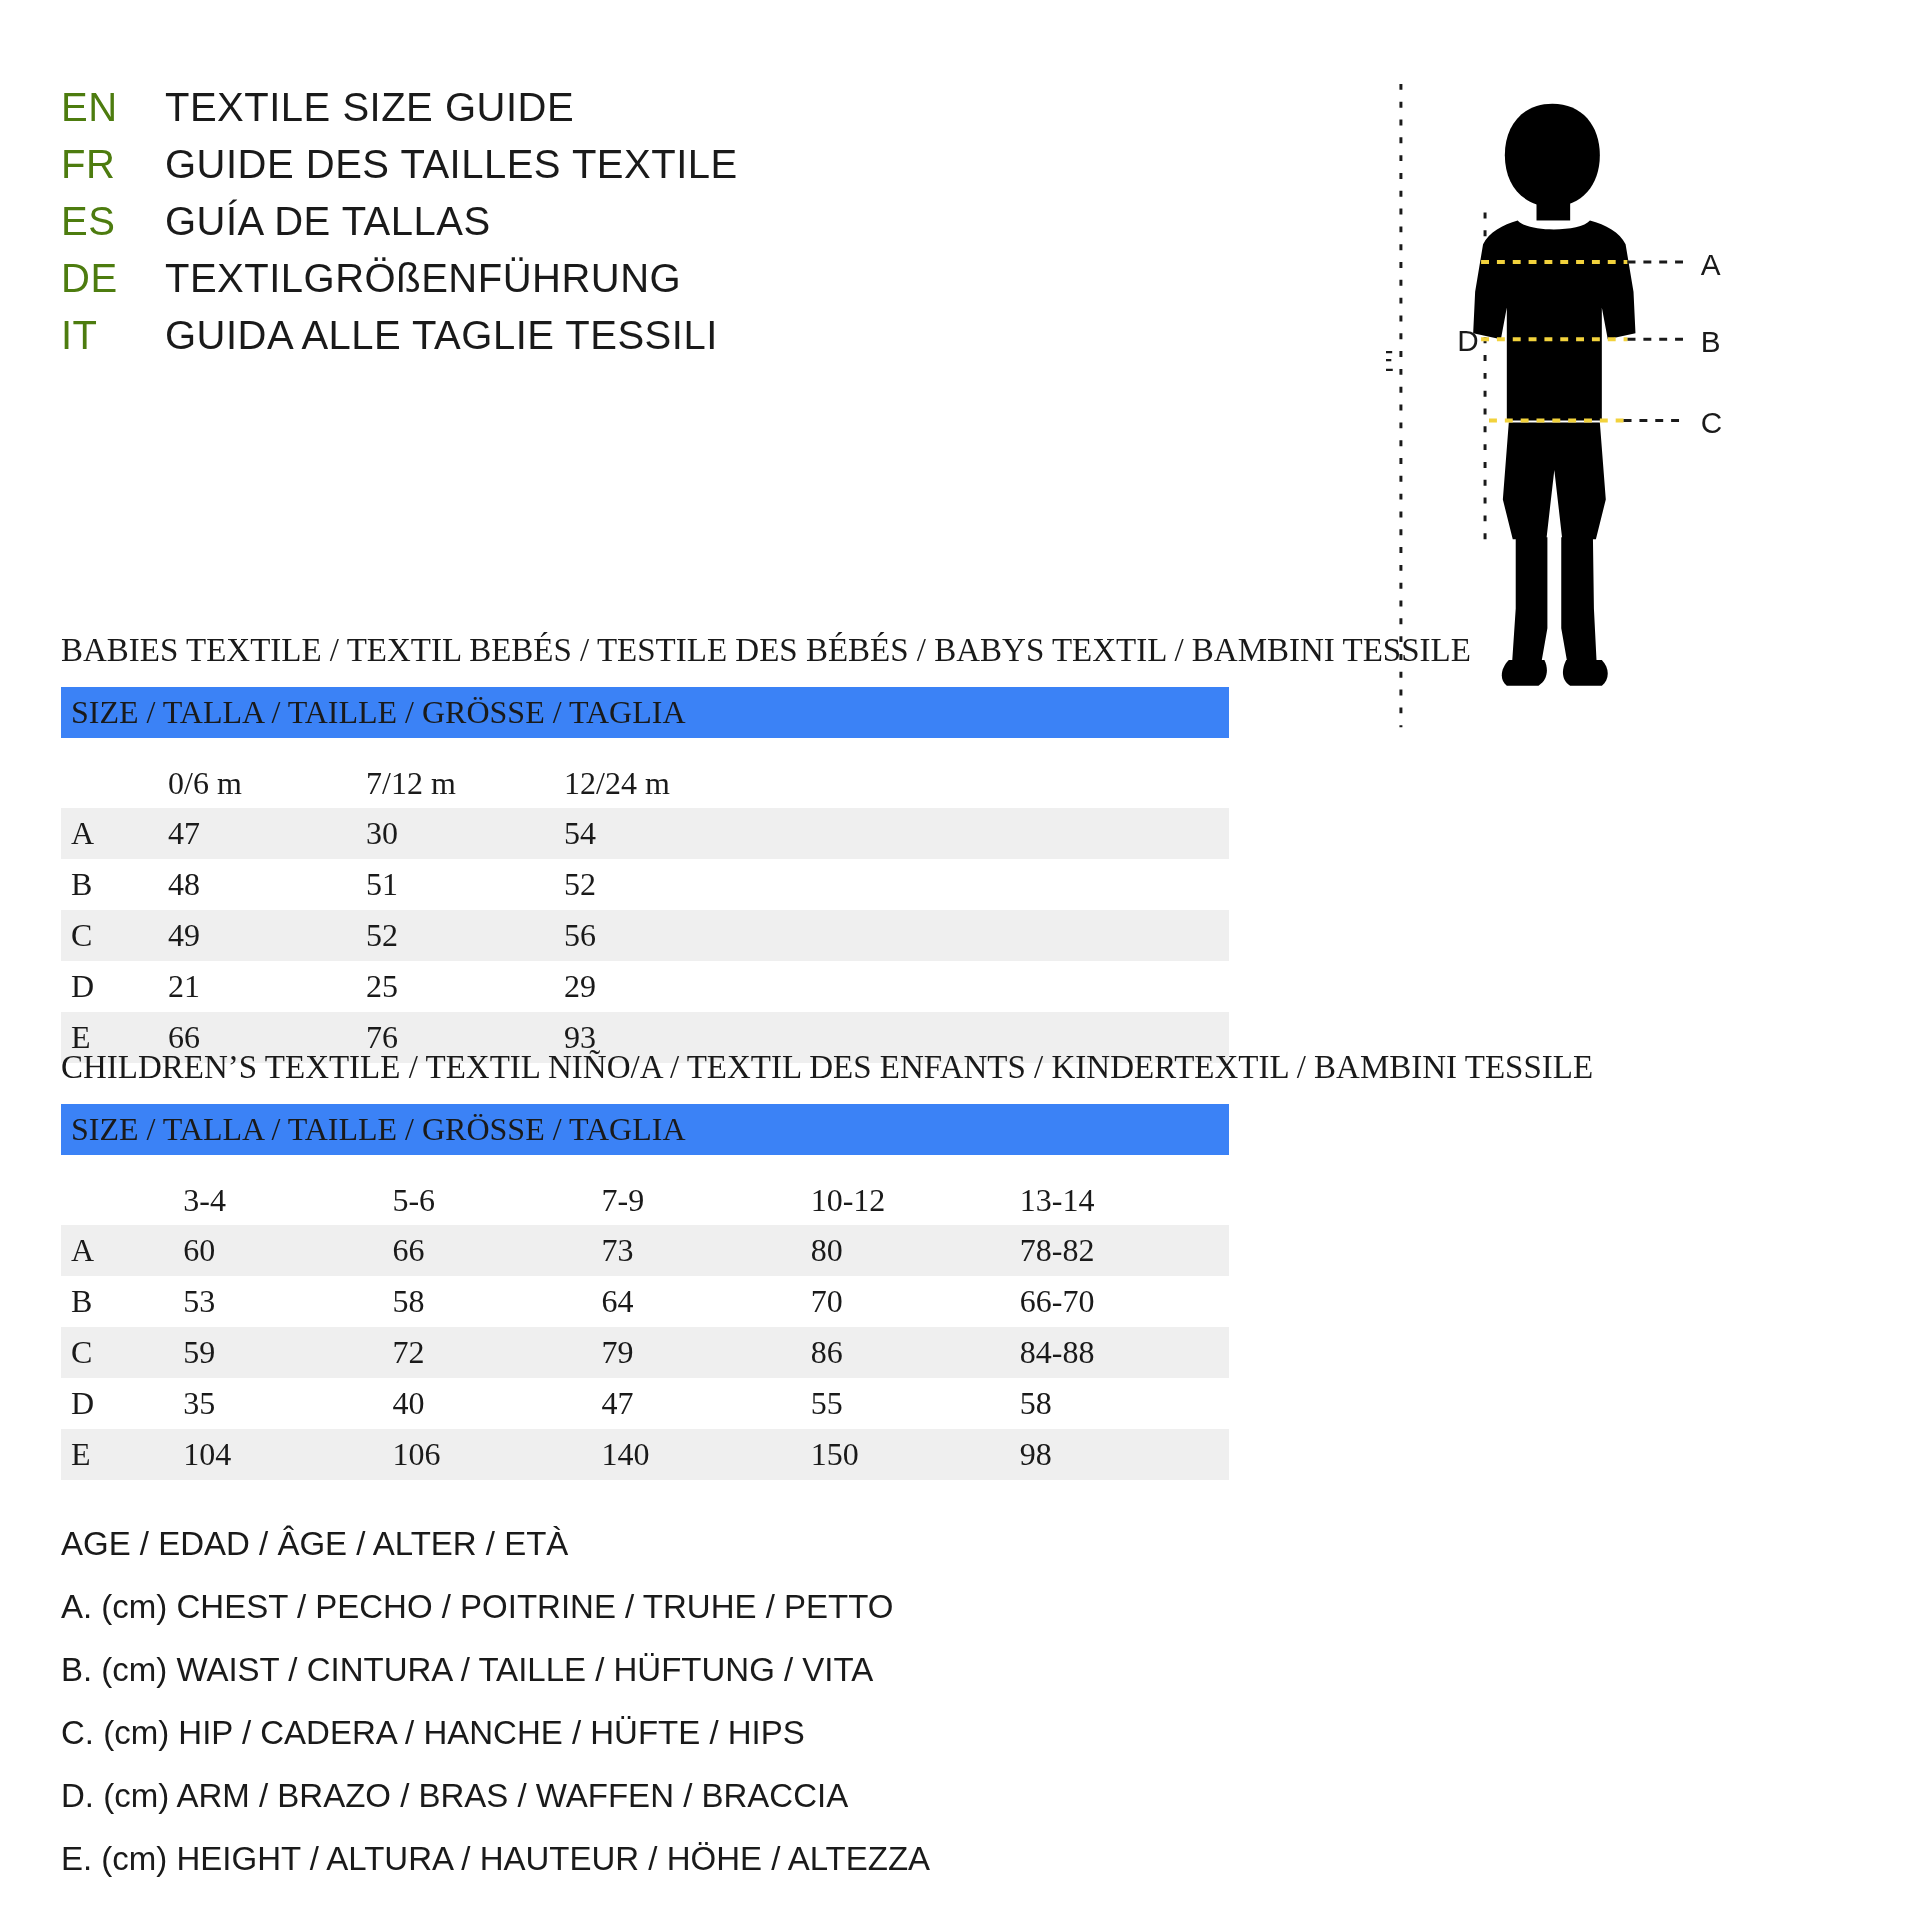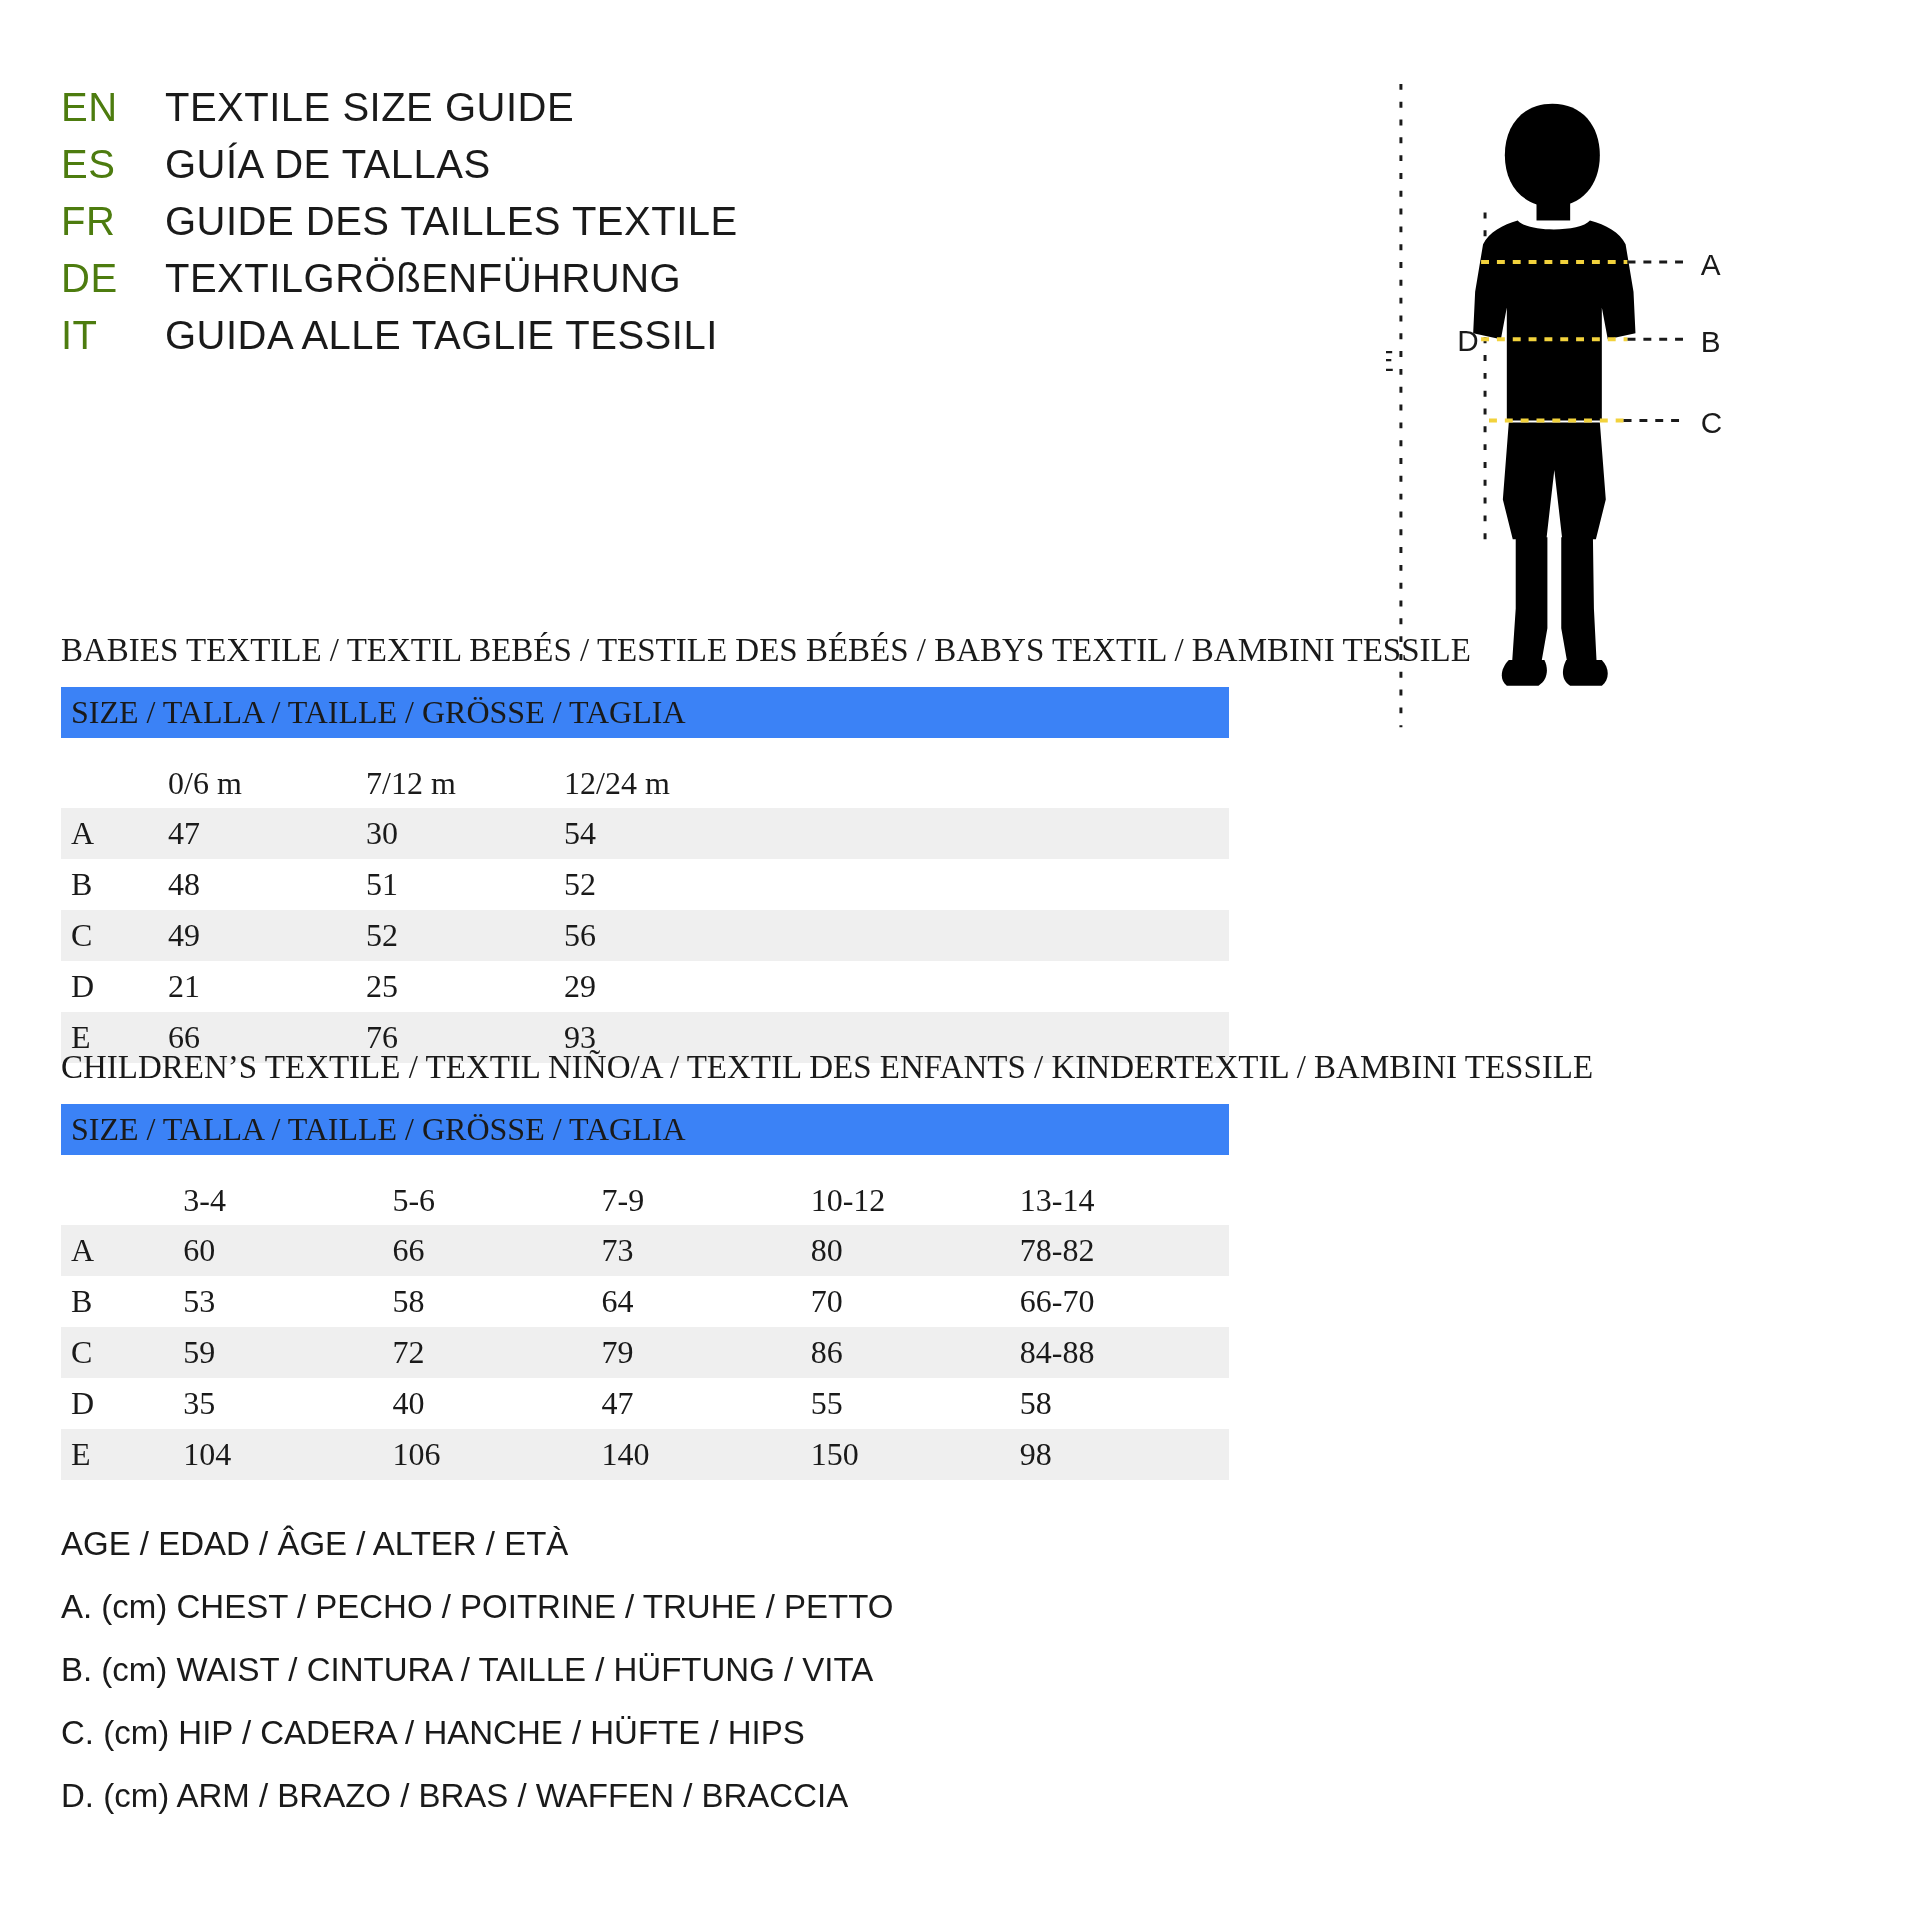--- a/index.html
+++ b/index.html
@@ -118,26 +118,26 @@
 </style>
 </head>
 <body>
 
 <div id="title-block">
   <div class="title-row">
     <div class="title-lang">EN</div>
     <div class="title-text">TEXTILE SIZE GUIDE</div>
   </div>
   <div class="title-row">
+    <div class="title-lang">FR</div>
+    <div class="title-text">GUIDE DES TAILLES TEXTILE</div>
+  </div>
+  <div class="title-row">
     <div class="title-lang">ES</div>
     <div class="title-text">GUÍA DE TALLAS</div>
-  </div>
-  <div class="title-row">
-    <div class="title-lang">FR</div>
-    <div class="title-text">GUIDE DES TAILLES TEXTILE</div>
   </div>
   <div class="title-row">
     <div class="title-lang">DE</div>
     <div class="title-text">TEXTILGRÖßENFÜHRUNG</div>
   </div>
   <div class="title-row">
     <div class="title-lang">IT</div>
     <div class="title-text">GUIDA ALLE TAGLIE TESSILI</div>
   </div>
 </div>
@@ -311,14 +311,15 @@
     </tbody>
   </table>
 </div>
 
 <div id="legend">
   <div class="legend-line">AGE / EDAD / ÂGE / ALTER / ETÀ</div>
   <div class="legend-line">A. (cm) CHEST / PECHO / POITRINE / TRUHE / PETTO</div>
   <div class="legend-line">B. (cm) WAIST / CINTURA / TAILLE / HÜFTUNG / VITA</div>
   <div class="legend-line">C. (cm) HIP / CADERA / HANCHE / HÜFTE / HIPS</div>
   <div class="legend-line">D. (cm) ARM / BRAZO / BRAS / WAFFEN / BRACCIA</div>
+  <div class="legend-line">E. (cm) HEIGHT / ALTURA / HAUTEUR / HÖHE / ALTEZZA</div>
 </div>
 
 
 </body></html>

